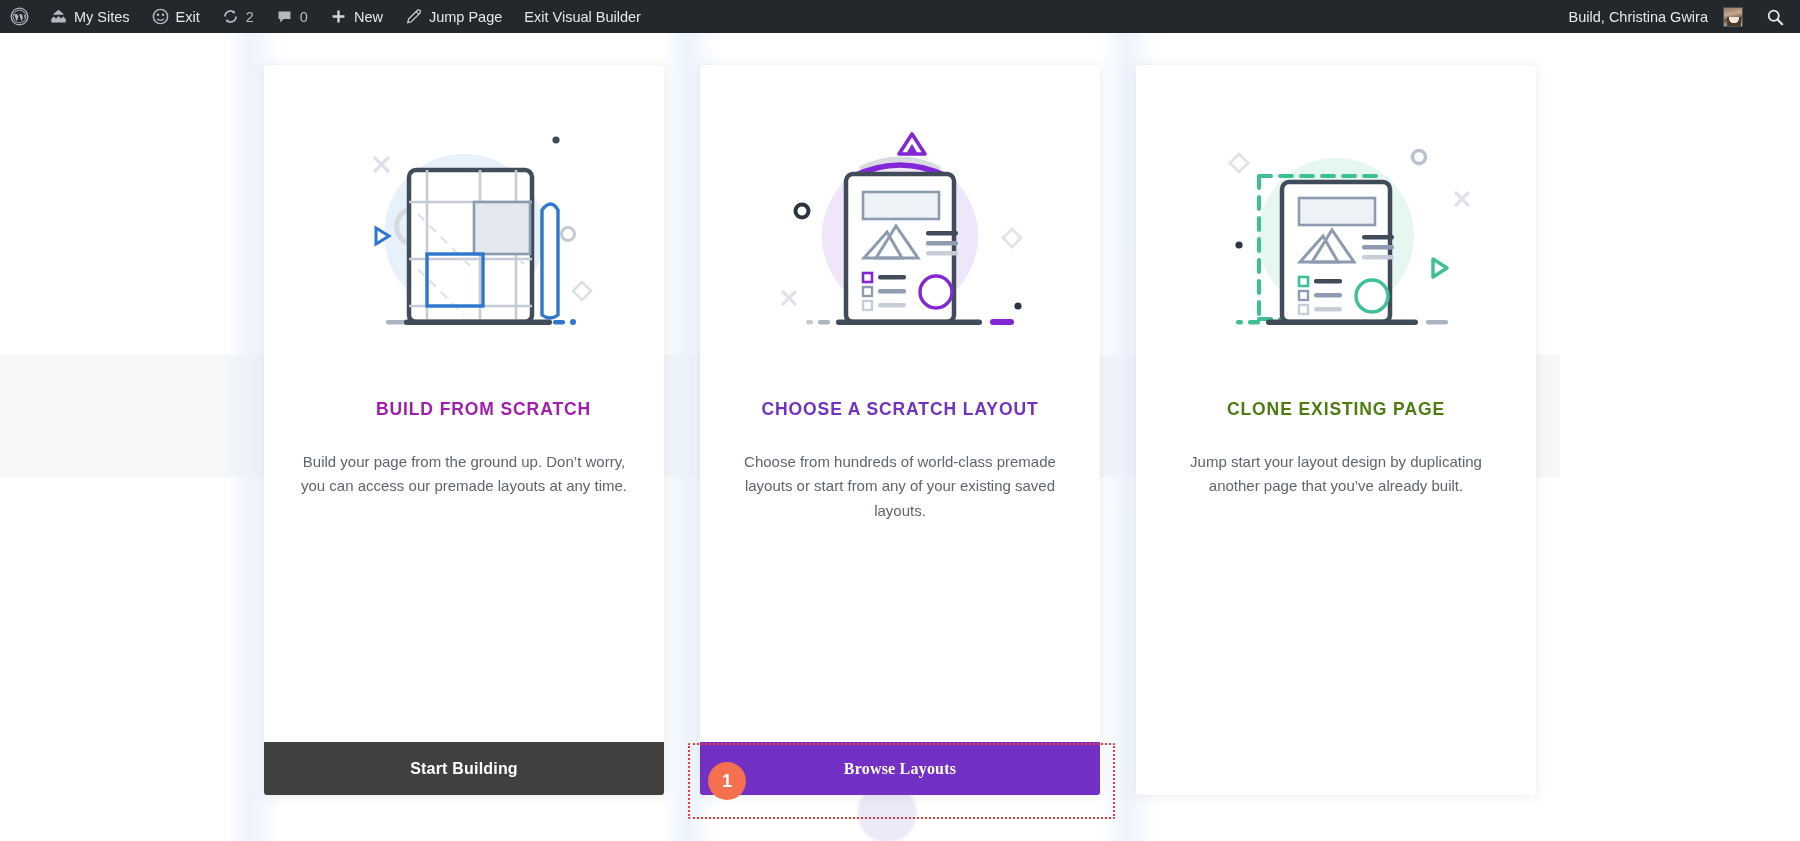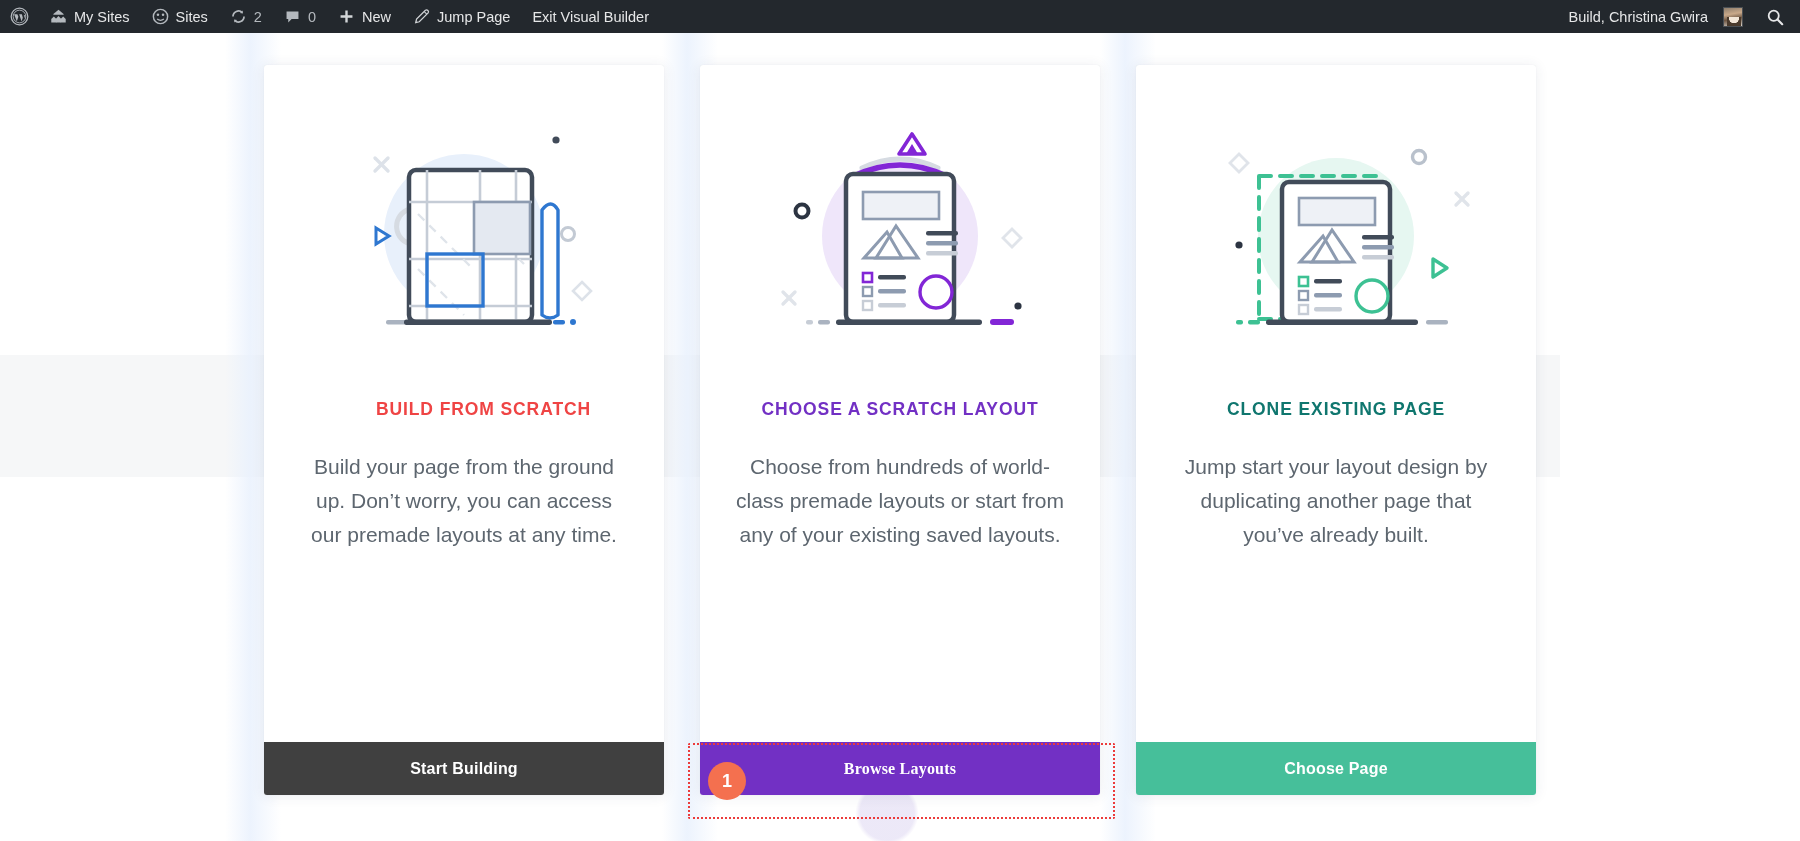--- a/index.html
+++ b/index.html
@@ -93,27 +93,27 @@
     display: flex; align-items: center; justify-content: center;
     padding-top: 18px;
   }
   .card-title {
     text-align: center;
     font-size: 17.5px;
     font-weight: bold;
     letter-spacing: .9px;
     margin-top: 14px;
   }
-  .t-blue   { color: #ef4444; margin-left: 39px; }
+  .t-blue   { color: #a21caf; margin-left: 39px; }
   .t-purple { color: #7230c4; }
-  .t-green  { color: #0f766e; }
+  .t-green  { color: #4d7c0f; }
   .card-desc {
     margin: 30px 34px 0 34px;
     text-align: center;
-    font-size: 21px;
+    font-size: 15px;
     line-height: 1.63;
     color: #5d666f;
   }
   .card-btn {
     position: absolute; left: 0; bottom: 0;
     width: 400px; height: 53px;
     display: flex; align-items: center; justify-content: center;
     color: #ffffff; font-size: 16px; font-weight: bold;
     letter-spacing: .2px; cursor: pointer; border: 0;
     font-family: "Liberation Sans", sans-serif;
@@ -174,21 +174,21 @@
 
     <div class="ab-item">
       <span class="ab-icon">
         <svg width="17" height="17" viewBox="0 0 20 20">
           <circle cx="10" cy="10" r="8.4" fill="none" stroke="#b4b9be" stroke-width="1.7"></circle>
           <circle cx="7" cy="8" r="1.5" fill="#b4b9be"></circle>
           <circle cx="13" cy="8" r="1.5" fill="#b4b9be"></circle>
           <path d="M6 13 Q10 16 14 13" fill="none" stroke="#b4b9be" stroke-width="1.5"></path>
         </svg>
       </span>
-      <span>Sites</span>
+      <span>Exit</span>
     </div>
 
     <div class="ab-item">
       <span class="ab-icon">
         <svg width="17" height="17" viewBox="0 0 20 20">
           <path d="M16.5 10a6.5 6.5 0 0 1-11 4.7" fill="none" stroke="#b4b9be" stroke-width="2"></path>
           <path d="M3.5 10a6.5 6.5 0 0 1 11-4.7" fill="none" stroke="#b4b9be" stroke-width="2"></path>
           <path d="M14.8 2.8 L15.2 6.4 L11.6 6" fill="#b4b9be"></path>
           <path d="M5.2 17.2 L4.8 13.6 L8.4 14" fill="#b4b9be"></path>
         </svg>
@@ -378,21 +378,20 @@
           <circle cx="53" cy="131" r="3.6" fill="#2c3442"></circle>
           <path d="M247 145 l14 9 -14 9 z" fill="none" stroke="#3dc193" stroke-width="3.4" stroke-linejoin="round"></path>
           <g stroke="#e0e4ea" stroke-width="3.4" stroke-linecap="round">
             <path d="M270 79 L282 91"></path>
               <path d="M282 79 L270 91"></path>
           </g>
         </svg>
       </div>
       <div class="card-title t-green">CLONE EXISTING PAGE</div>
       <div class="card-desc">Jump start your layout design by duplicating another page that you’ve already built.</div>
-      <button class="card-btn btn-green">Choose Page</button>
     </div>
 
   </div>
 
   <div id="annotation-box"></div>
   <div id="annotation-badge">1</div>
 
 </div>
 
 </body></html>

